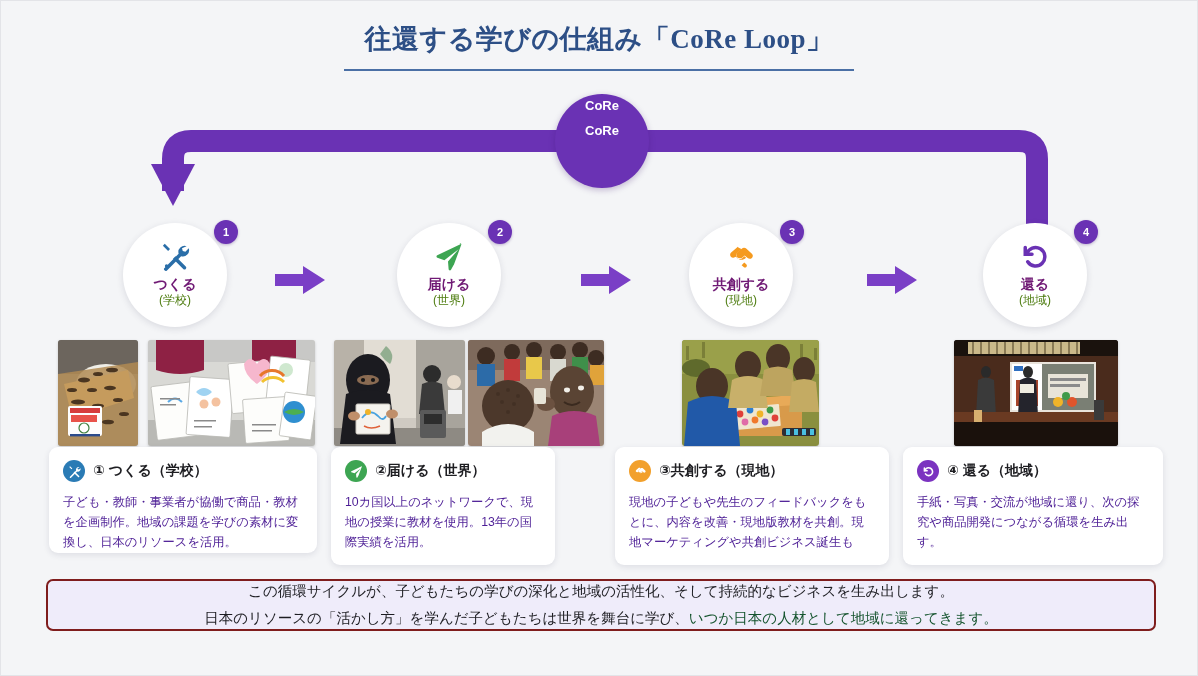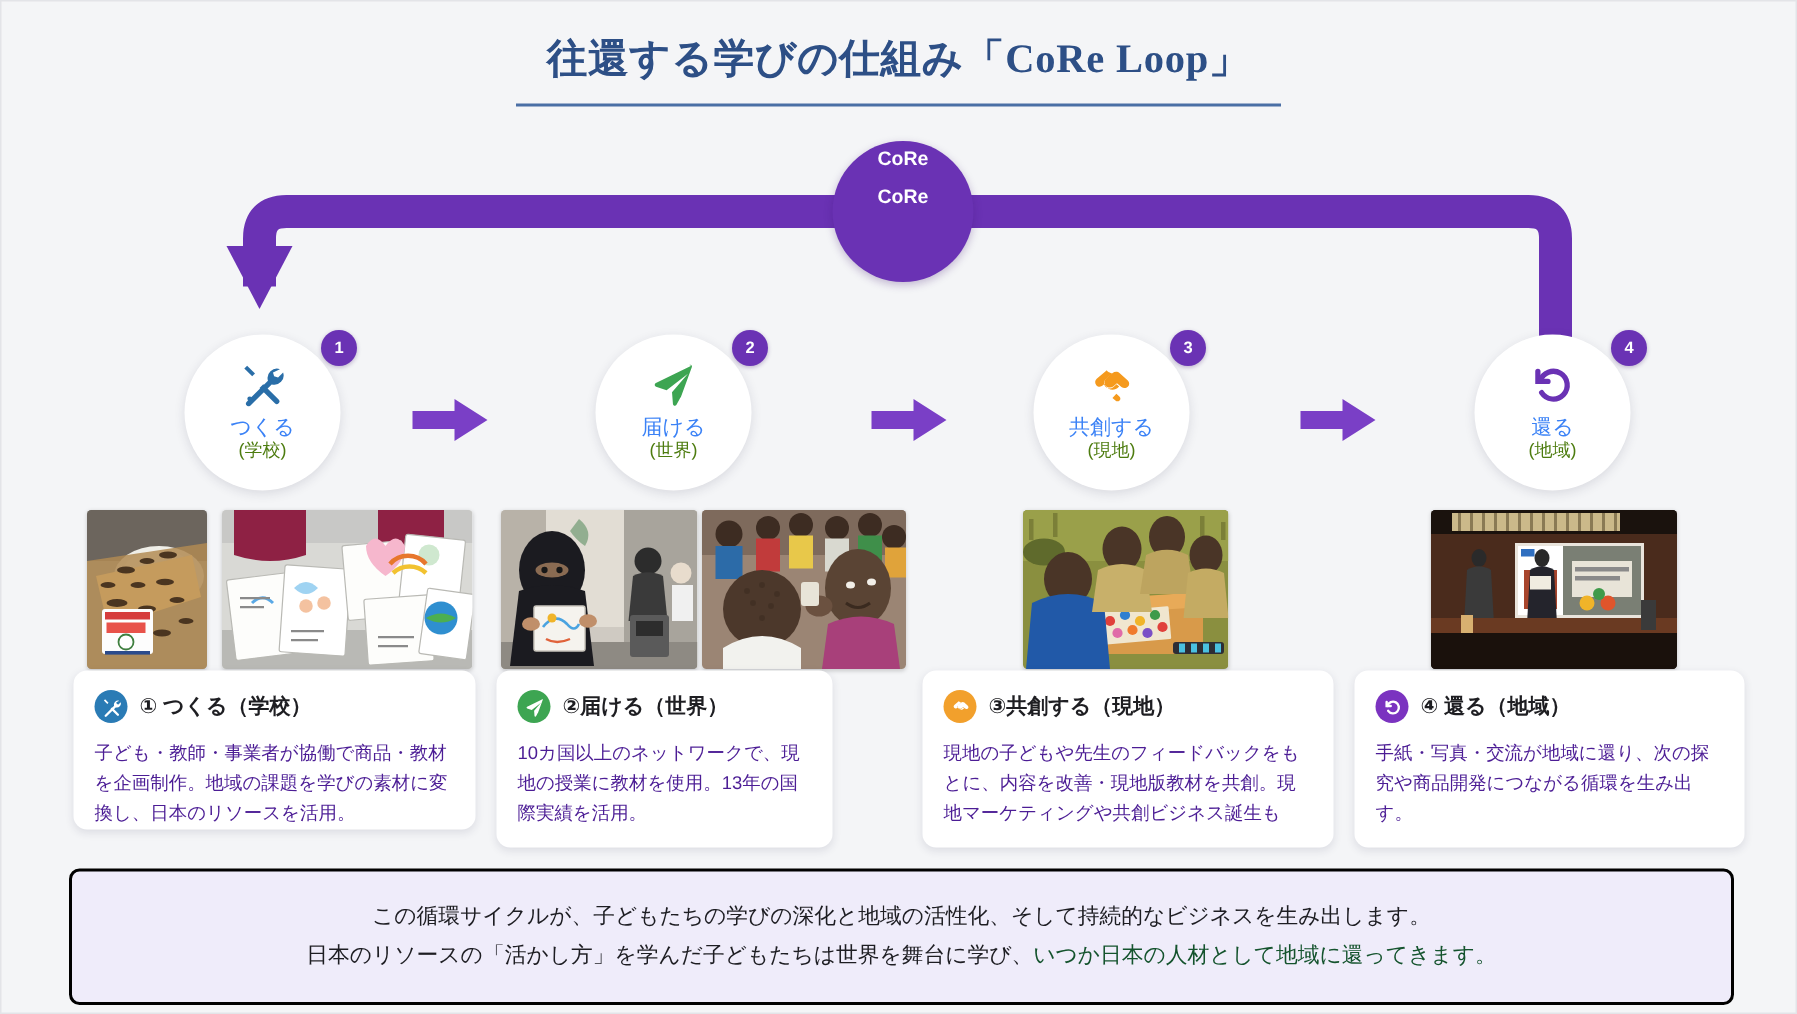--- a/index.html
+++ b/index.html
@@ -83,22 +83,22 @@
   }
   .node .node-icon {
     height: 30px;
     margin-bottom: 5px;
     display: flex;
     align-items: center;
     justify-content: center;
   }
   .node .node-title {
     font-size: 14px;
-    font-weight: normal;
-    color: #3b82f6;
+    font-weight: bold;
+    color: #701a75;
     line-height: 1.25;
   }
   .node .node-sub {
     font-size: 12px;
     color: #4d7c0f;
     line-height: 1.3;
   }
   .badge {
     position: absolute;
     width: 24px; height: 24px;
@@ -158,23 +158,23 @@
   .card-body {
     font-size: 12.3px;
     color: #4c1d95;
     line-height: 1.62;
   }
 
   
   #footer {
     position: absolute;
     left: 45px; top: 578px;
-    width: 1110px; height: 91px;
+    width: 1110px; height: 52px;
     background: #efecfa;
-    border: 2px solid #000000;
+    border: 2px solid #7f1d1d;
     border-radius: 7px;
     box-sizing: border-box;
     display: flex;
     flex-direction: column;
     align-items: center;
     justify-content: center;
     gap: 9px;
   }
   #footer .fline {
     font-size: 14.5px;

